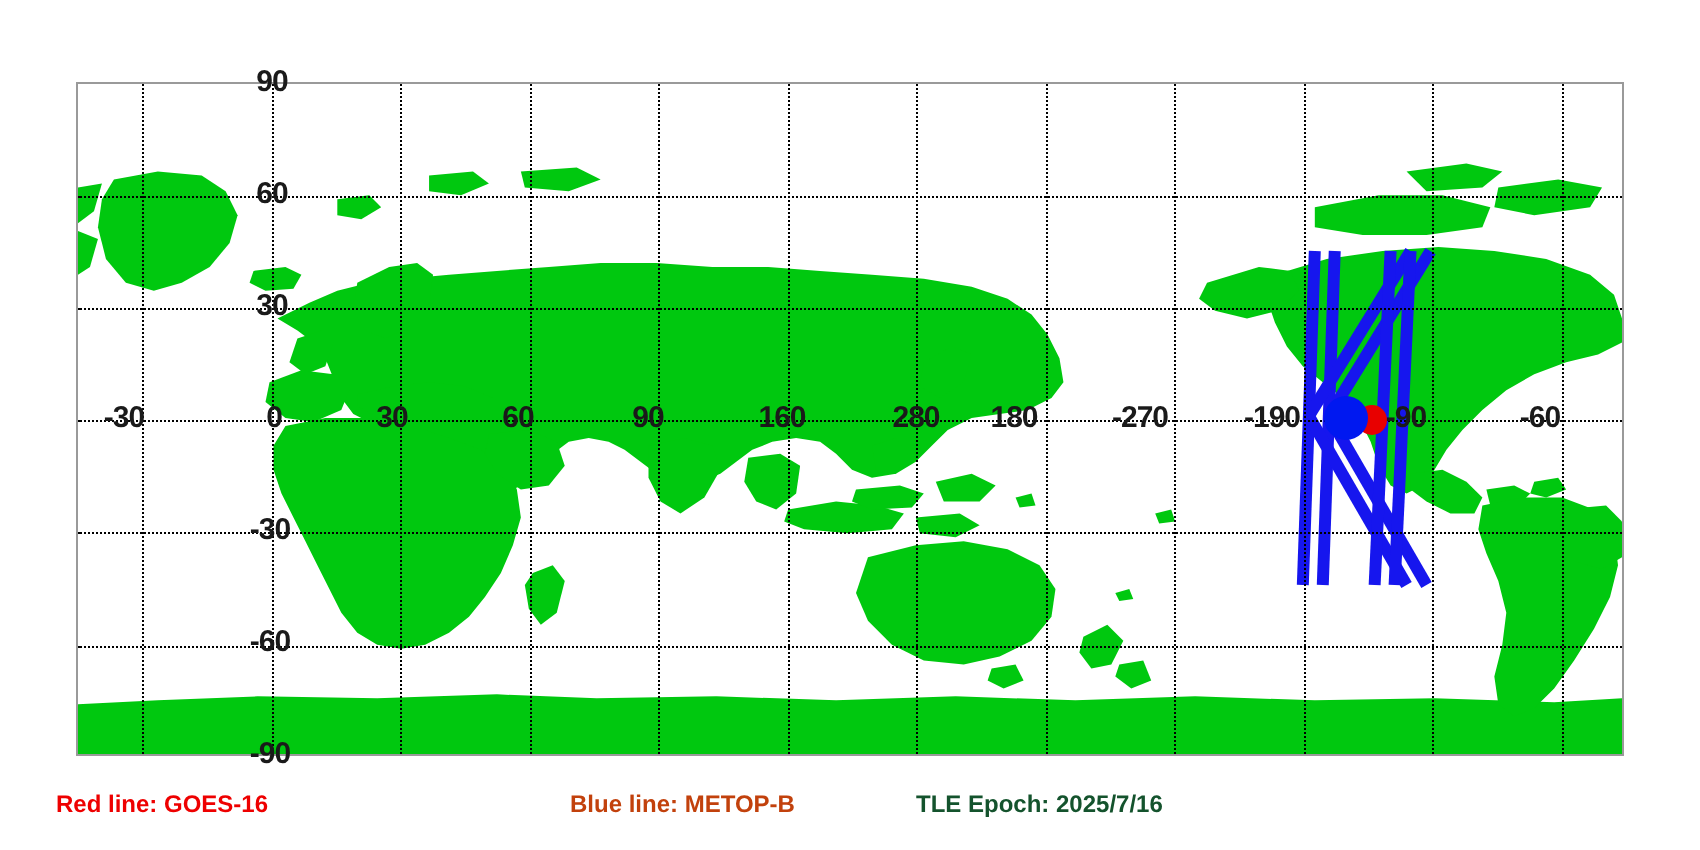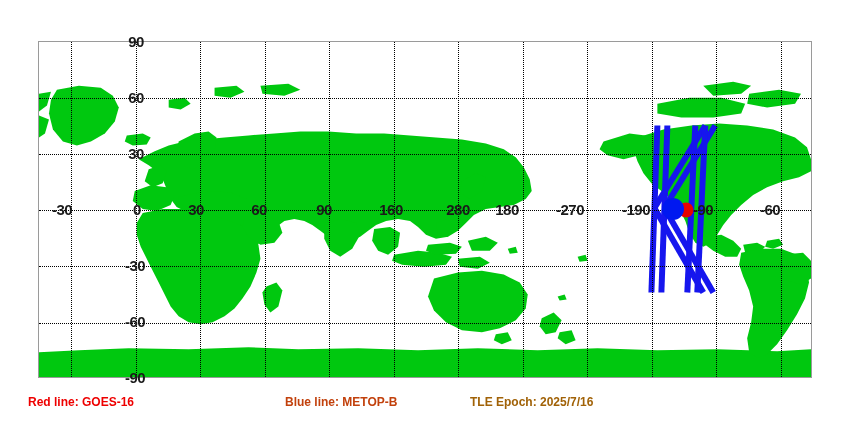--- a/index.html
+++ b/index.html
@@ -119,21 +119,21 @@
   .legend-item {
     position: absolute;
     font-family: "Liberation Sans", sans-serif;
     font-size: 12px;
     font-weight: bold;
     white-space: nowrap;
     line-height: 1;
   }
   .legend-red  { left: 28px;  top: 4px; color: #ee0000; }
   .legend-blue { left: 253px; top: 4px; color: #c2410c; margin-left: 32px; }
-  .legend-epoch{ left: 458px; top: 4px; color: #a16207; margin-left: 12px; }
+  .legend-epoch{ left: 458px; top: 4px; color: #14532d; }
 </style>
 </head>
 <body>
 
 <div id="page-root">
 
   <div class="map-panel">
 
     <div class="map-clip">
 

